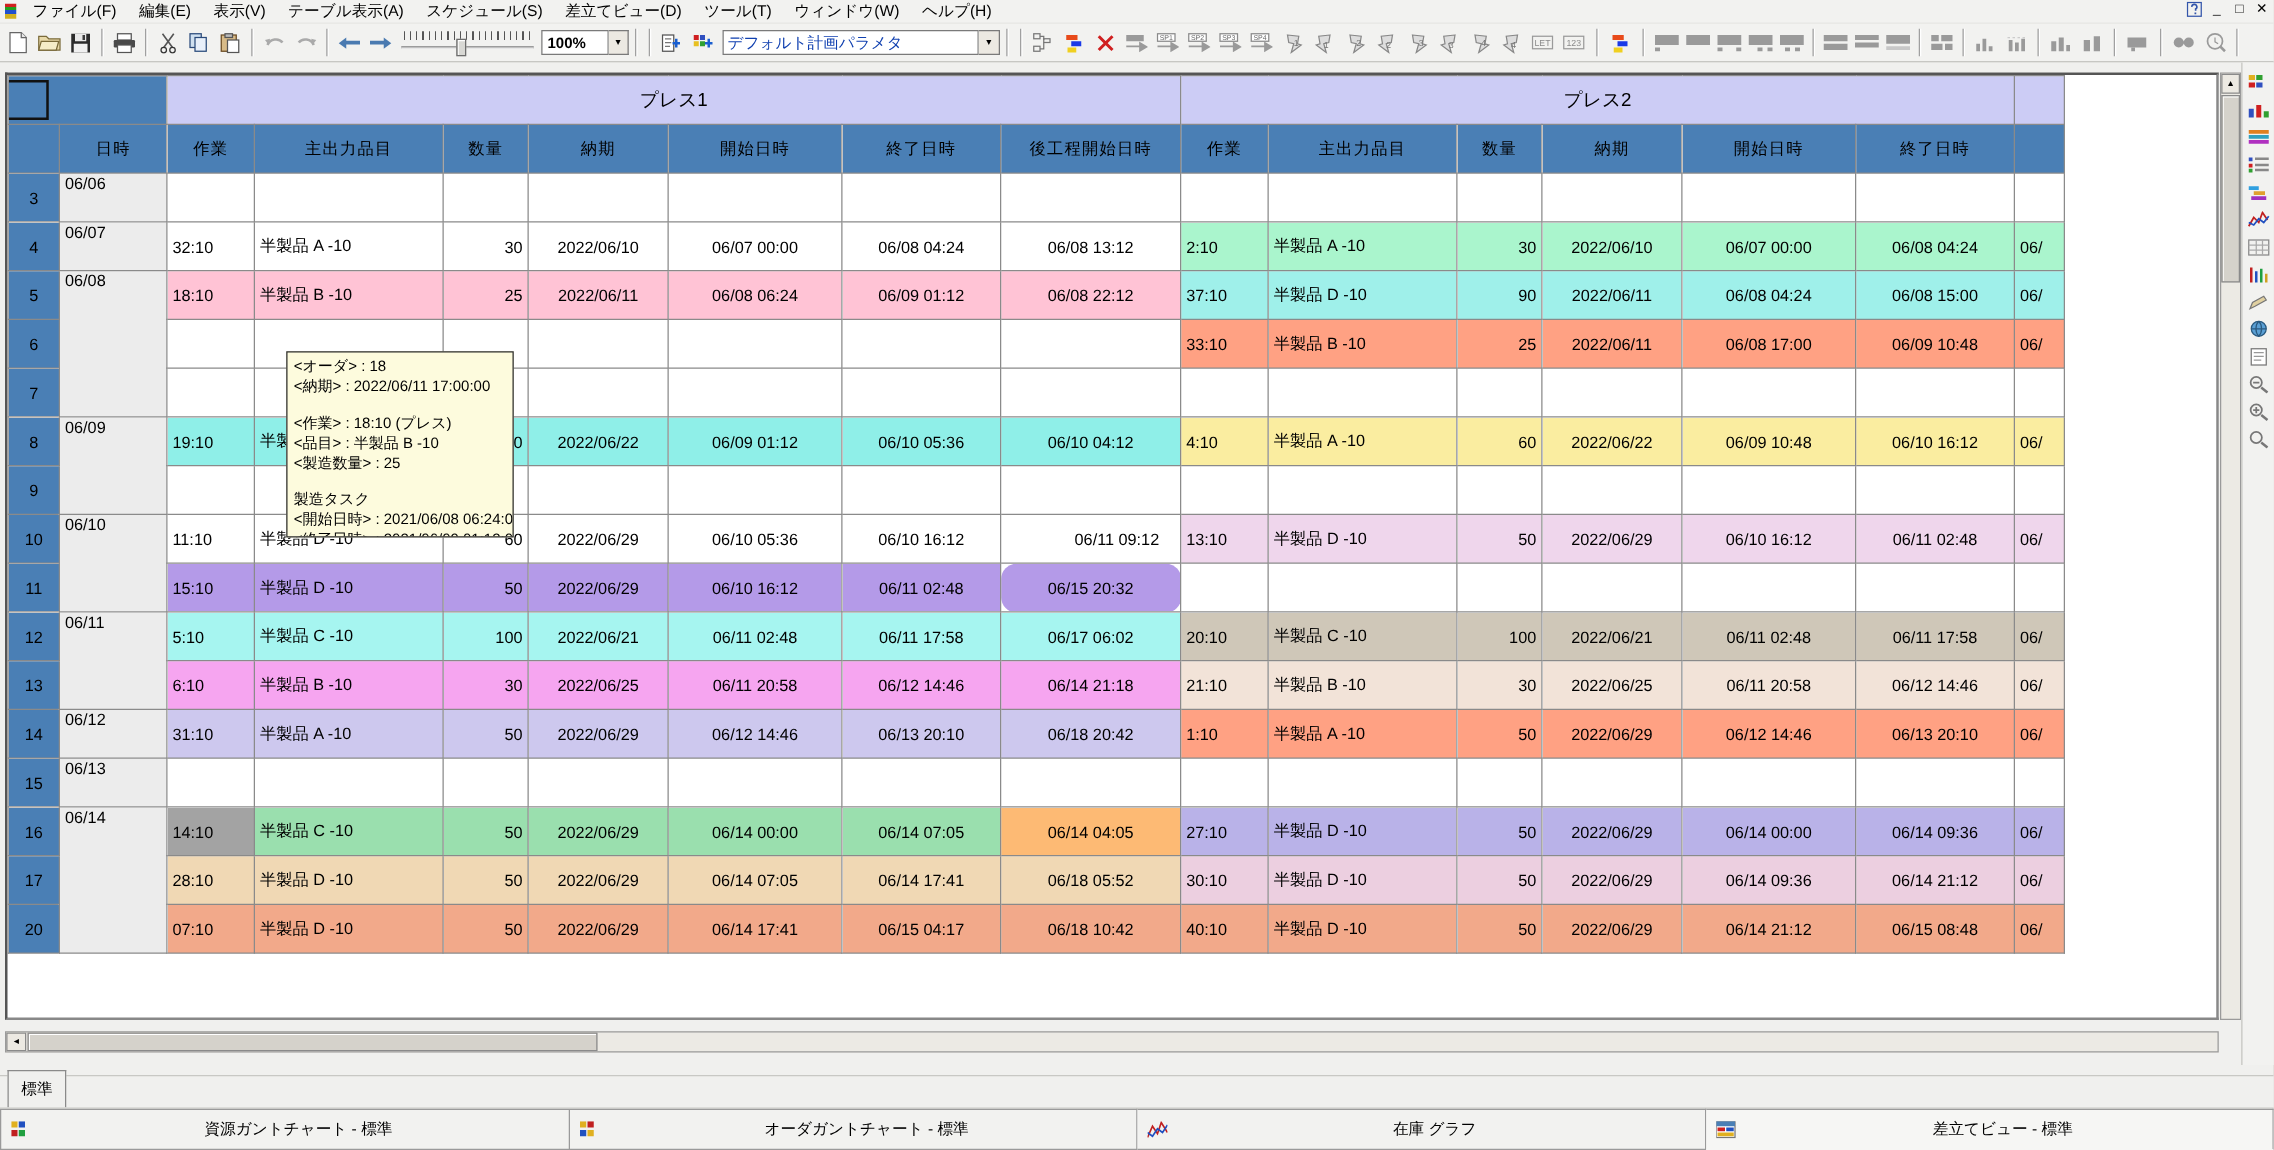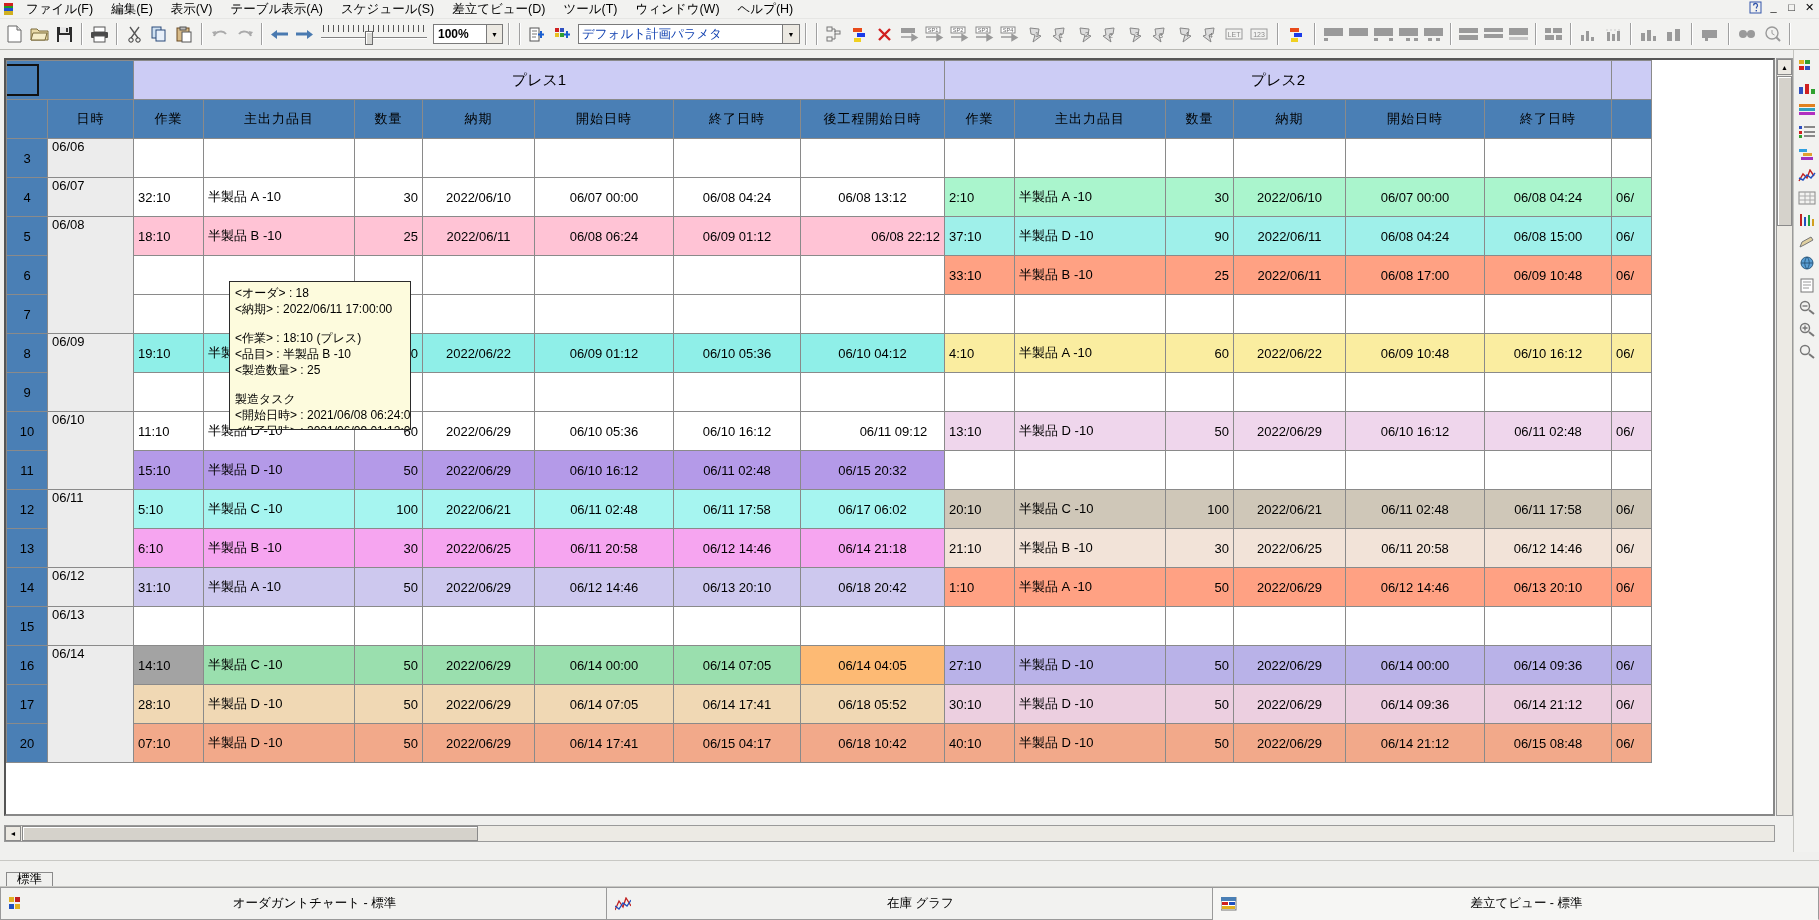--- a/index.html
+++ b/index.html
@@ -214,21 +214,21 @@
   .tooltip .ln { white-space: nowrap; }
   .tooltip .blank { height: 13px; }
 
   
   .sheetbar {
     position: absolute; left: 0; right: 0; bottom: 34px; height: 26px;
     background: #f0f0ee; border-top: 1px solid #c8c8c4;
     display: flex; align-items: flex-end; padding-left: 6px;
   }
   .sheet-tab {
-    height: 14px; padding: 0 10px; background: #f0f0ee;
+    height: 30px; padding: 0 10px; background: #f0f0ee;
     border: 1px solid #8a8a8a; border-bottom: none;
     display: flex; align-items: center; font-size: 12.5px;
   }
   
   .viewtabs {
     position: absolute; left: 0; right: 0; bottom: 0; height: 34px;
     background: #f0f0ee; display: flex; align-items: stretch;
     border-top: 1px solid #c8c8c4;
   }
   .vtab {
@@ -716,21 +716,21 @@
               </tr>
               <tr style="height: 39px;">
                 <td class="rowno">5</td>
                 <td class="datecell" rowspan="3">06/08</td>
                 <td class="lft" style="background: rgb(255, 195, 213);">18:10</td>
                 <td class="lft" style="background: rgb(255, 195, 213);">半製品 B -10</td>
                 <td class="num" style="background: rgb(255, 195, 213);">25</td>
                 <td class="ctr" style="background: rgb(255, 195, 213);">2022/06/11</td>
                 <td class="ctr" style="background: rgb(255, 195, 213);">06/08 06:24</td>
                 <td class="ctr" style="background: rgb(255, 195, 213);">06/09 01:12</td>
-                <td class="ctr" style="background: rgb(255, 195, 213); text-align: right;">06/08 22:12</td>
+                <td class="ctr" style="background: rgb(255, 195, 213);">06/08 22:12</td>
                 <td class="lft" style="background: rgb(159, 240, 234);">37:10</td>
                 <td class="lft" style="background: rgb(159, 240, 234);">半製品 D -10</td>
                 <td class="num" style="background: rgb(159, 240, 234);">90</td>
                 <td class="ctr" style="background: rgb(159, 240, 234);">2022/06/11</td>
                 <td class="ctr" style="background: rgb(159, 240, 234);">06/08 04:24</td>
                 <td class="ctr" style="background: rgb(159, 240, 234);">06/08 15:00</td>
                 <td class="lft" style="background: rgb(159, 240, 234);">06/</td>
               </tr>
               <tr style="height: 39px;">
                 <td class="rowno">6</td>
@@ -820,21 +820,21 @@
                 <td class="lft" style="background: rgb(239, 214, 236);">06/</td>
               </tr>
               <tr style="height: 39px;">
                 <td class="rowno">11</td>
                 <td class="lft" style="background: rgb(180, 154, 232);">15:10</td>
                 <td class="lft" style="background: rgb(180, 154, 232);">半製品 D -10</td>
                 <td class="num" style="background: rgb(180, 154, 232);">50</td>
                 <td class="ctr" style="background: rgb(180, 154, 232);">2022/06/29</td>
                 <td class="ctr" style="background: rgb(180, 154, 232);">06/10 16:12</td>
                 <td class="ctr" style="background: rgb(180, 154, 232);">06/11 02:48</td>
-                <td class="ctr" style="background: rgb(180, 154, 232);">06/15 20:32</td>
+                <td class="ctr" style="background: rgb(180, 154, 232); border-radius: 12px;">06/15 20:32</td>
                 <td class="lft" style="background: rgb(255, 255, 255);"></td>
                 <td class="lft" style="background: rgb(255, 255, 255);"></td>
                 <td class="num" style="background: rgb(255, 255, 255);"></td>
                 <td class="ctr" style="background: rgb(255, 255, 255);"></td>
                 <td class="ctr" style="background: rgb(255, 255, 255);"></td>
                 <td class="ctr" style="background: rgb(255, 255, 255);"></td>
                 <td class="lft" style="background: rgb(255, 255, 255);"></td>
               </tr>
               <tr style="height: 39px;">
                 <td class="rowno">12</td>
@@ -1085,20 +1085,29 @@
           <path d="M11 10l5 4" stroke="#777" stroke-width="2"></path>
         </svg>
     </div>
   </div>
 
   <div class="sheetbar">
     <div class="sheet-tab">標準</div>
   </div>
 
   <div class="viewtabs" id="viewtabs">
+      <div class="vtab">
+        <span class="vicon"><svg width="16" height="14" viewBox="0 0 16 14">
+            <rect x="0" y="0" width="5" height="5" fill="#e0b020"></rect>
+            <rect x="6" y="0" width="5" height="5" fill="#2050c0"></rect>
+            <rect x="0" y="7" width="5" height="5" fill="#c02020"></rect>
+            <rect x="6" y="7" width="5" height="5" fill="#20a040"></rect>
+          </svg></span>
+        <span class="vlabel">資源ガントチャート - 標準</span>
+      </div>
       <div class="vtab">
         <span class="vicon"><svg width="16" height="14" viewBox="0 0 16 14">
             <rect x="0" y="0" width="5" height="5" fill="#e0b020"></rect>
             <rect x="6" y="0" width="5" height="5" fill="#c02020"></rect>
             <rect x="0" y="7" width="5" height="5" fill="#2050c0"></rect>
             <rect x="6" y="7" width="5" height="5" fill="#e0b020"></rect>
           </svg></span>
         <span class="vlabel">オーダガントチャート - 標準</span>
       </div>
       <div class="vtab">

